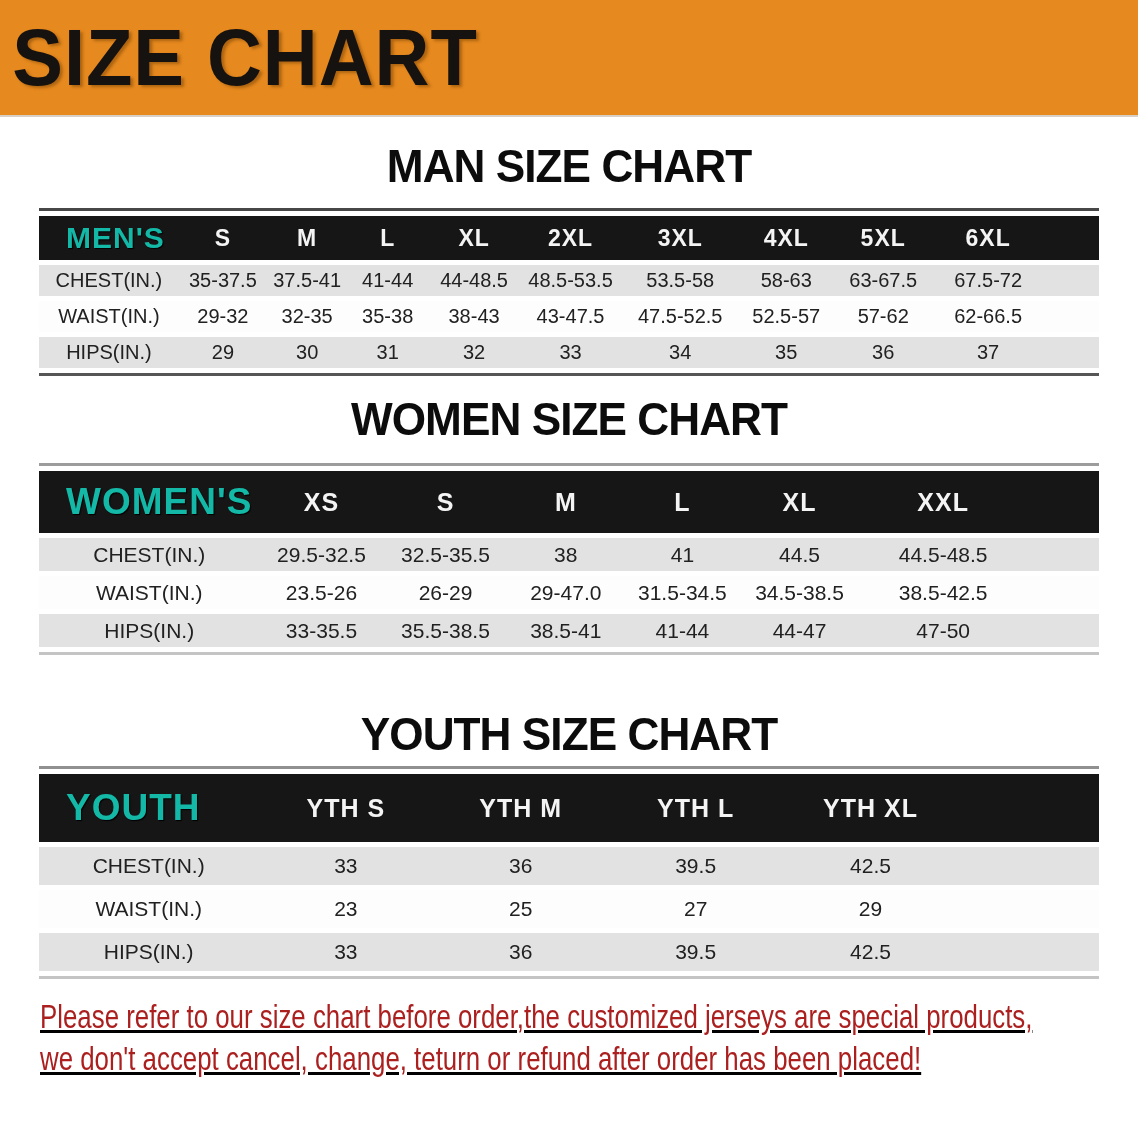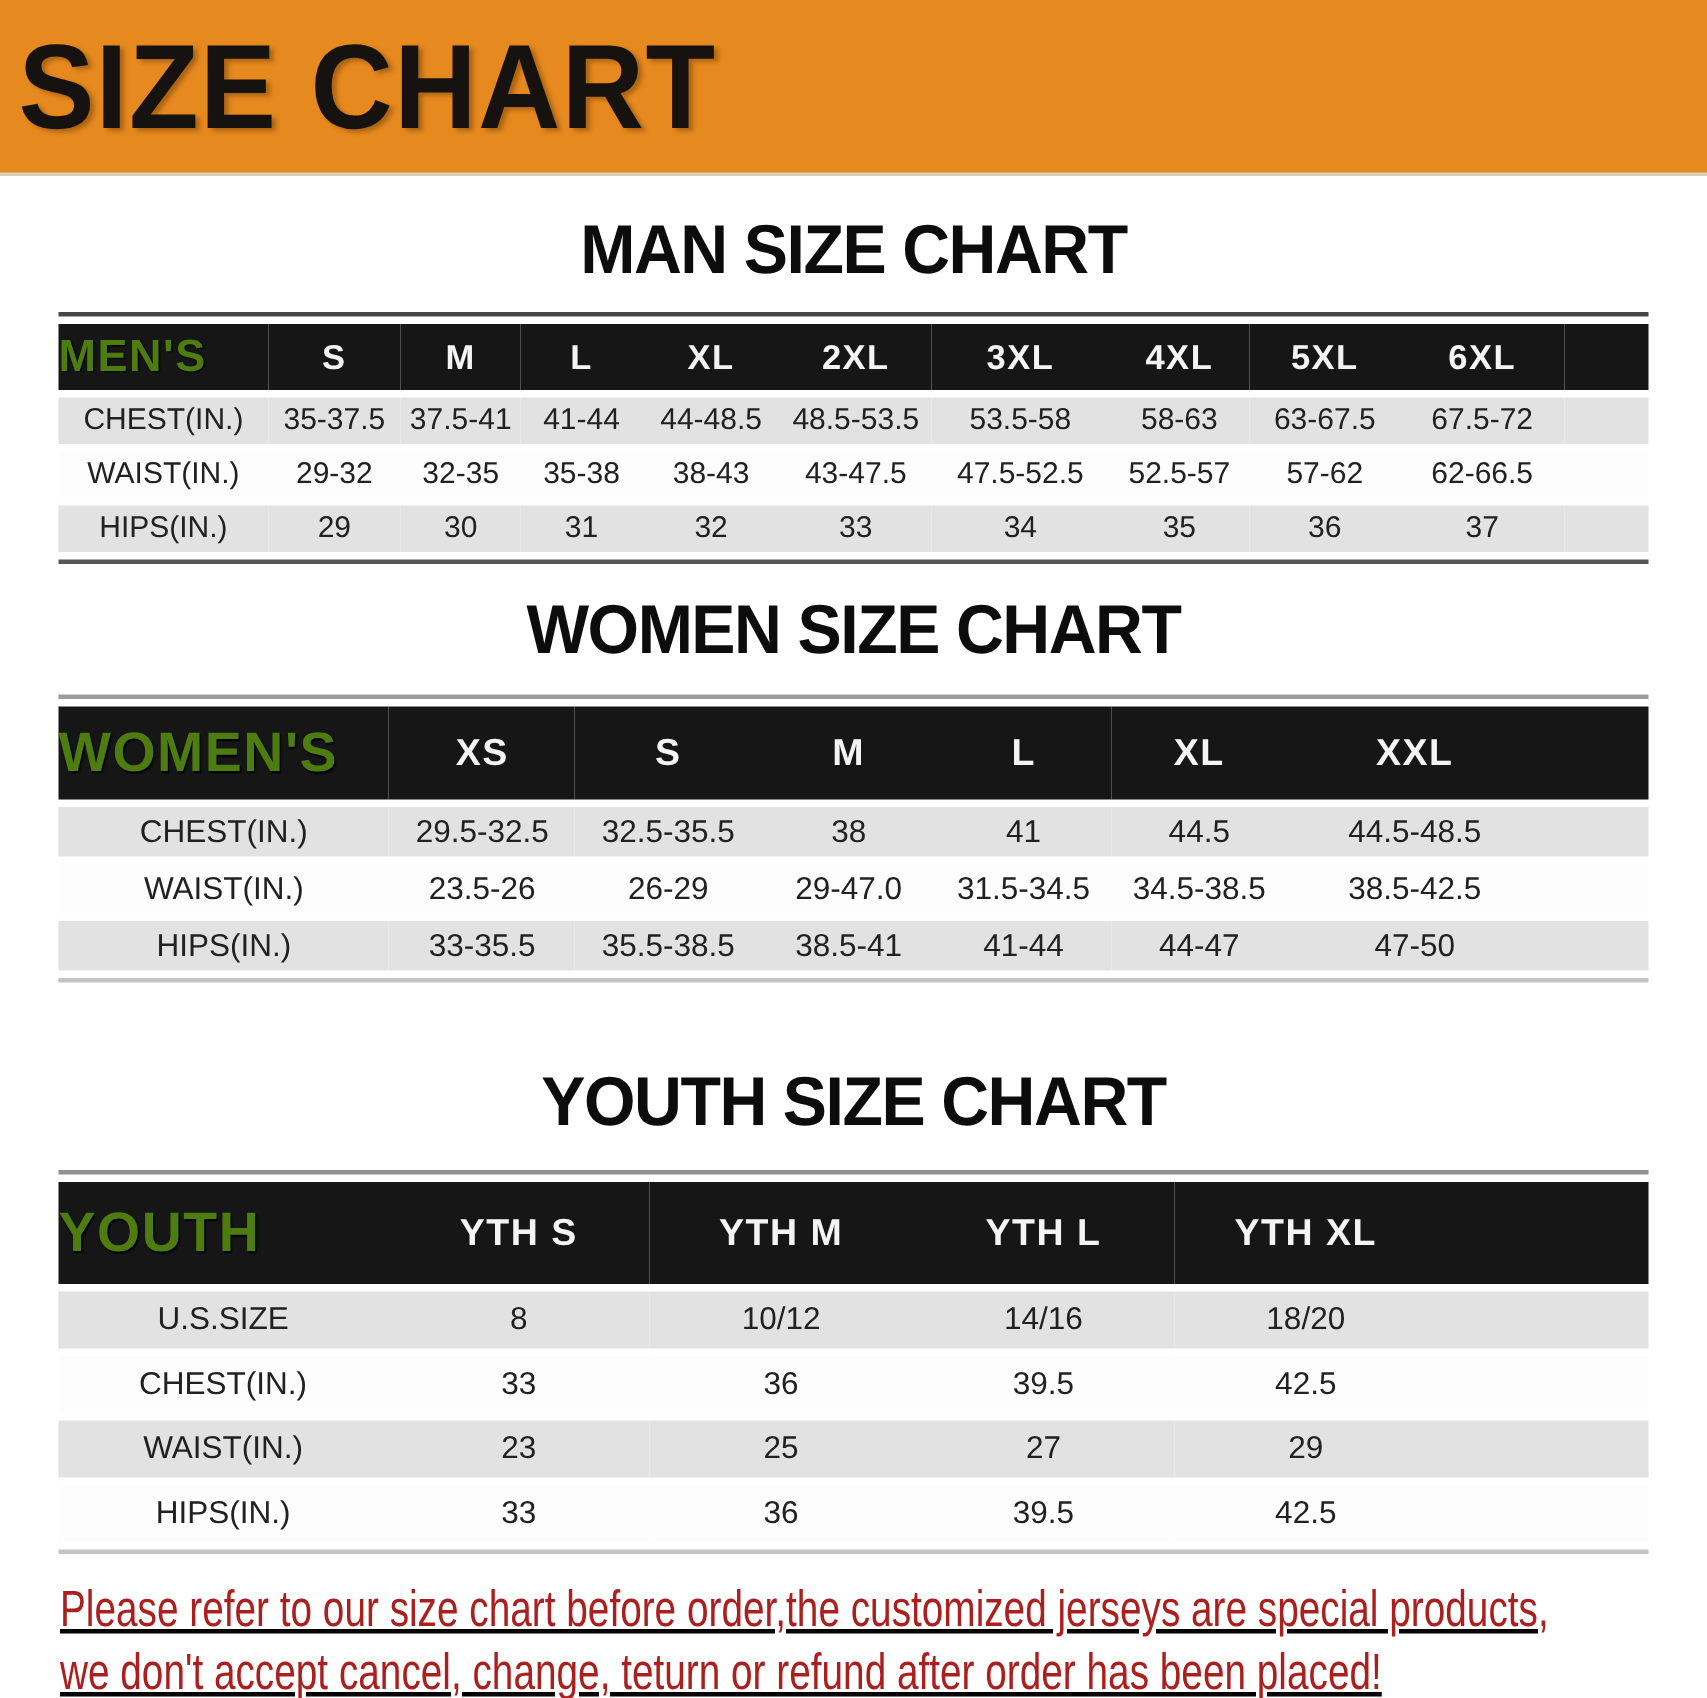--- a/index.html
+++ b/index.html
@@ -50,36 +50,36 @@
   
   table.size-table {
     width: 1060px;
     margin: 0 auto;
     border-collapse: separate;
     border-spacing: 0 5px;
     table-layout: fixed;
   }
   #sec-men   table.size-table { margin-top: 19px; border-top: 3px solid #474747; border-bottom: 3px solid #565656; }
   #sec-women table.size-table { margin-top: 21px; border-top: 3px solid #9c9c9c; border-bottom: 3px solid #c4c4c4; }
-  #sec-youth table.size-table { margin-top: 23px; border-top: 3px solid #909090; border-bottom: 3px solid #c4c4c4; }
+  #sec-youth table.size-table { margin-top: 9px; border-top: 3px solid #909090; border-bottom: 3px solid #c4c4c4; }
 
   thead tr { background: transparent; }
   thead th {
     background: var(--header-bg, #161616);
     color: #f4f4f4;
     font-weight: 700;
     white-space: nowrap;
     padding: 0;
   }
   th.h-label {
     text-align: left;
-    padding-left: 0;
+    padding-left: 27px;
     font-size: 30px;
     letter-spacing: 1px;
-    color: #4d7c0f;
+    color: #14b8a6;
     text-shadow: 1px 1px 1px #000;
   }
   th.h-size { font-size: 23px; letter-spacing: 1px; text-align: center; }
   .t-women th.h-size, .t-youth th.h-size { font-size: 25px; font-weight: 700; }
   .t-women th.h-label, .t-youth th.h-label { font-size: 37px; }
 
   .t-men   thead tr { height: 44px; }
   .t-women thead tr { height: 62px; }
   .t-youth thead tr { height: 68px; }
 
@@ -255,28 +255,20 @@
             <th class="h-label">YOUTH</th>
             <th class="h-size">YTH S</th>
             <th class="h-size">YTH M</th>
             <th class="h-size">YTH L</th>
             <th class="h-size">YTH XL</th>
             <th class="h-spacer"></th>
           </tr>
         </thead>
         <tbody>
           <tr>
-            <td class="r-label">U.S.SIZE</td>
-            <td class="r-value">8</td>
-            <td class="r-value">10/12</td>
-            <td class="r-value">14/16</td>
-            <td class="r-value">18/20</td>
-            <td class="r-spacer"></td>
-          </tr>
-          <tr>
             <td class="r-label">CHEST(IN.)</td>
             <td class="r-value">33</td>
             <td class="r-value">36</td>
             <td class="r-value">39.5</td>
             <td class="r-value">42.5</td>
             <td class="r-spacer"></td>
           </tr>
           <tr>
             <td class="r-label">WAIST(IN.)</td>
             <td class="r-value">23</td>

